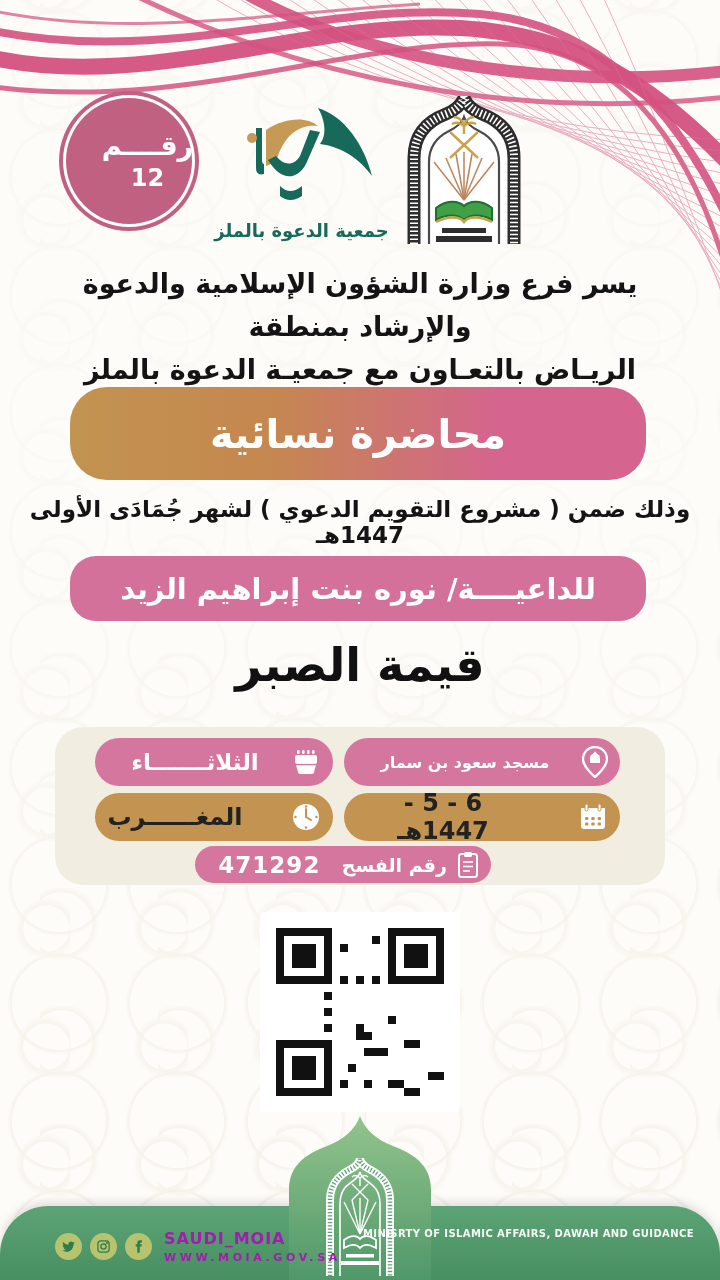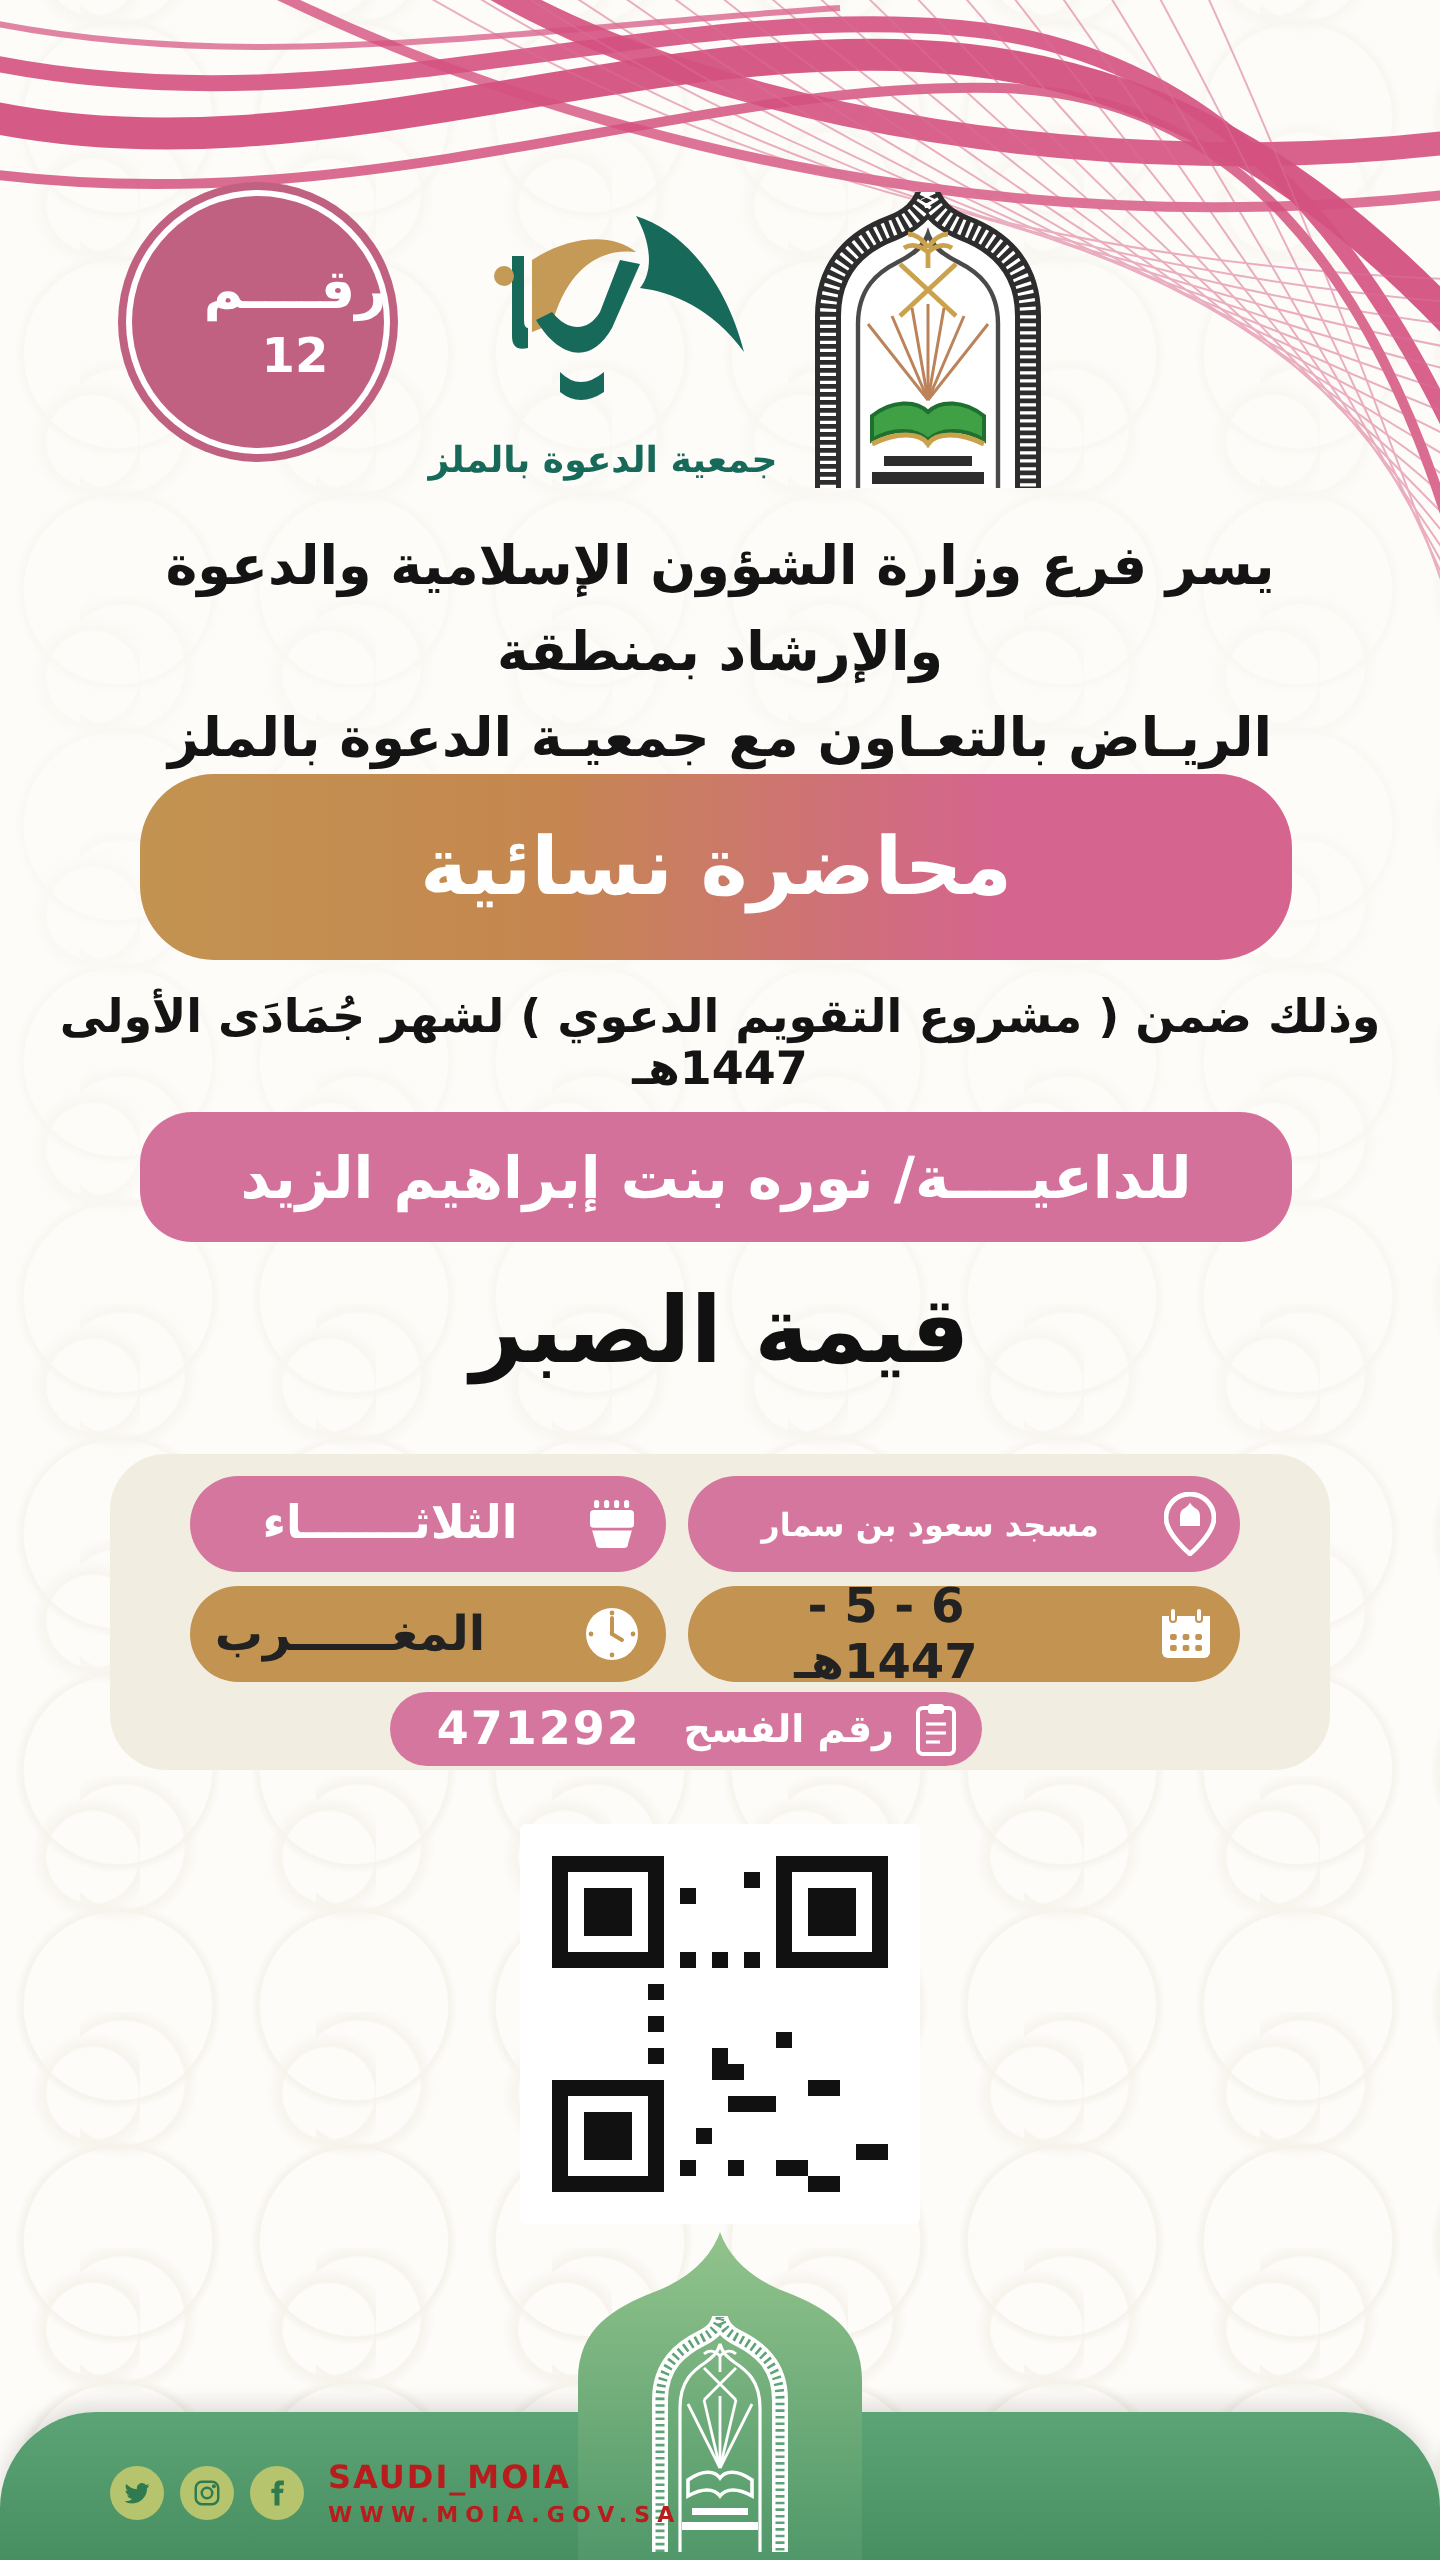--- a/index.html
+++ b/index.html
@@ -110,21 +110,21 @@
   }
   .social-group{
     position:absolute; left:55px; top:1229px; z-index:4;
     display:flex; align-items:center; gap:12px;
   }
   .social-icons{ display:flex; gap:8px; }
   .social-circle{
     width:27px; height:27px; border-radius:50%; background:#b6c46e;
     display:flex; align-items:center; justify-content:center;
   }
-  .handle-col{ color:#b91c1c; }
+  .handle-col{ color:#a21caf; }
   .handle-col .handle{ font-size:16px; font-weight:bold; letter-spacing:1px; }
   .handle-col .site{ font-size:11px; font-weight:bold; letter-spacing:3.6px; margin-top:3px; }
 
   .ministry-group{
     position:absolute; right:26px; top:1224px; z-index:4;
     text-align:center; color:#fff;
   }
   .ministry-group .ar{ font-size:18px; font-weight:bold; direction:rtl; }
   .ministry-group .en{ font-size:10px; font-weight:bold; letter-spacing:.4px; margin-top:4px; opacity:.95; }
 </style>
@@ -485,13 +485,14 @@
         </svg>
     </span>
   </div>
   <div class="handle-col">
     <div class="handle">SAUDI_MOIA</div>
     <div class="site">WWW.MOIA.GOV.SA</div>
   </div>
 </div>
 
 <div class="ministry-group">
+  <div class="en">MINISRTY OF ISLAMIC AFFAIRS, DAWAH AND GUIDANCE</div>
 </div>
 
 </body></html>

